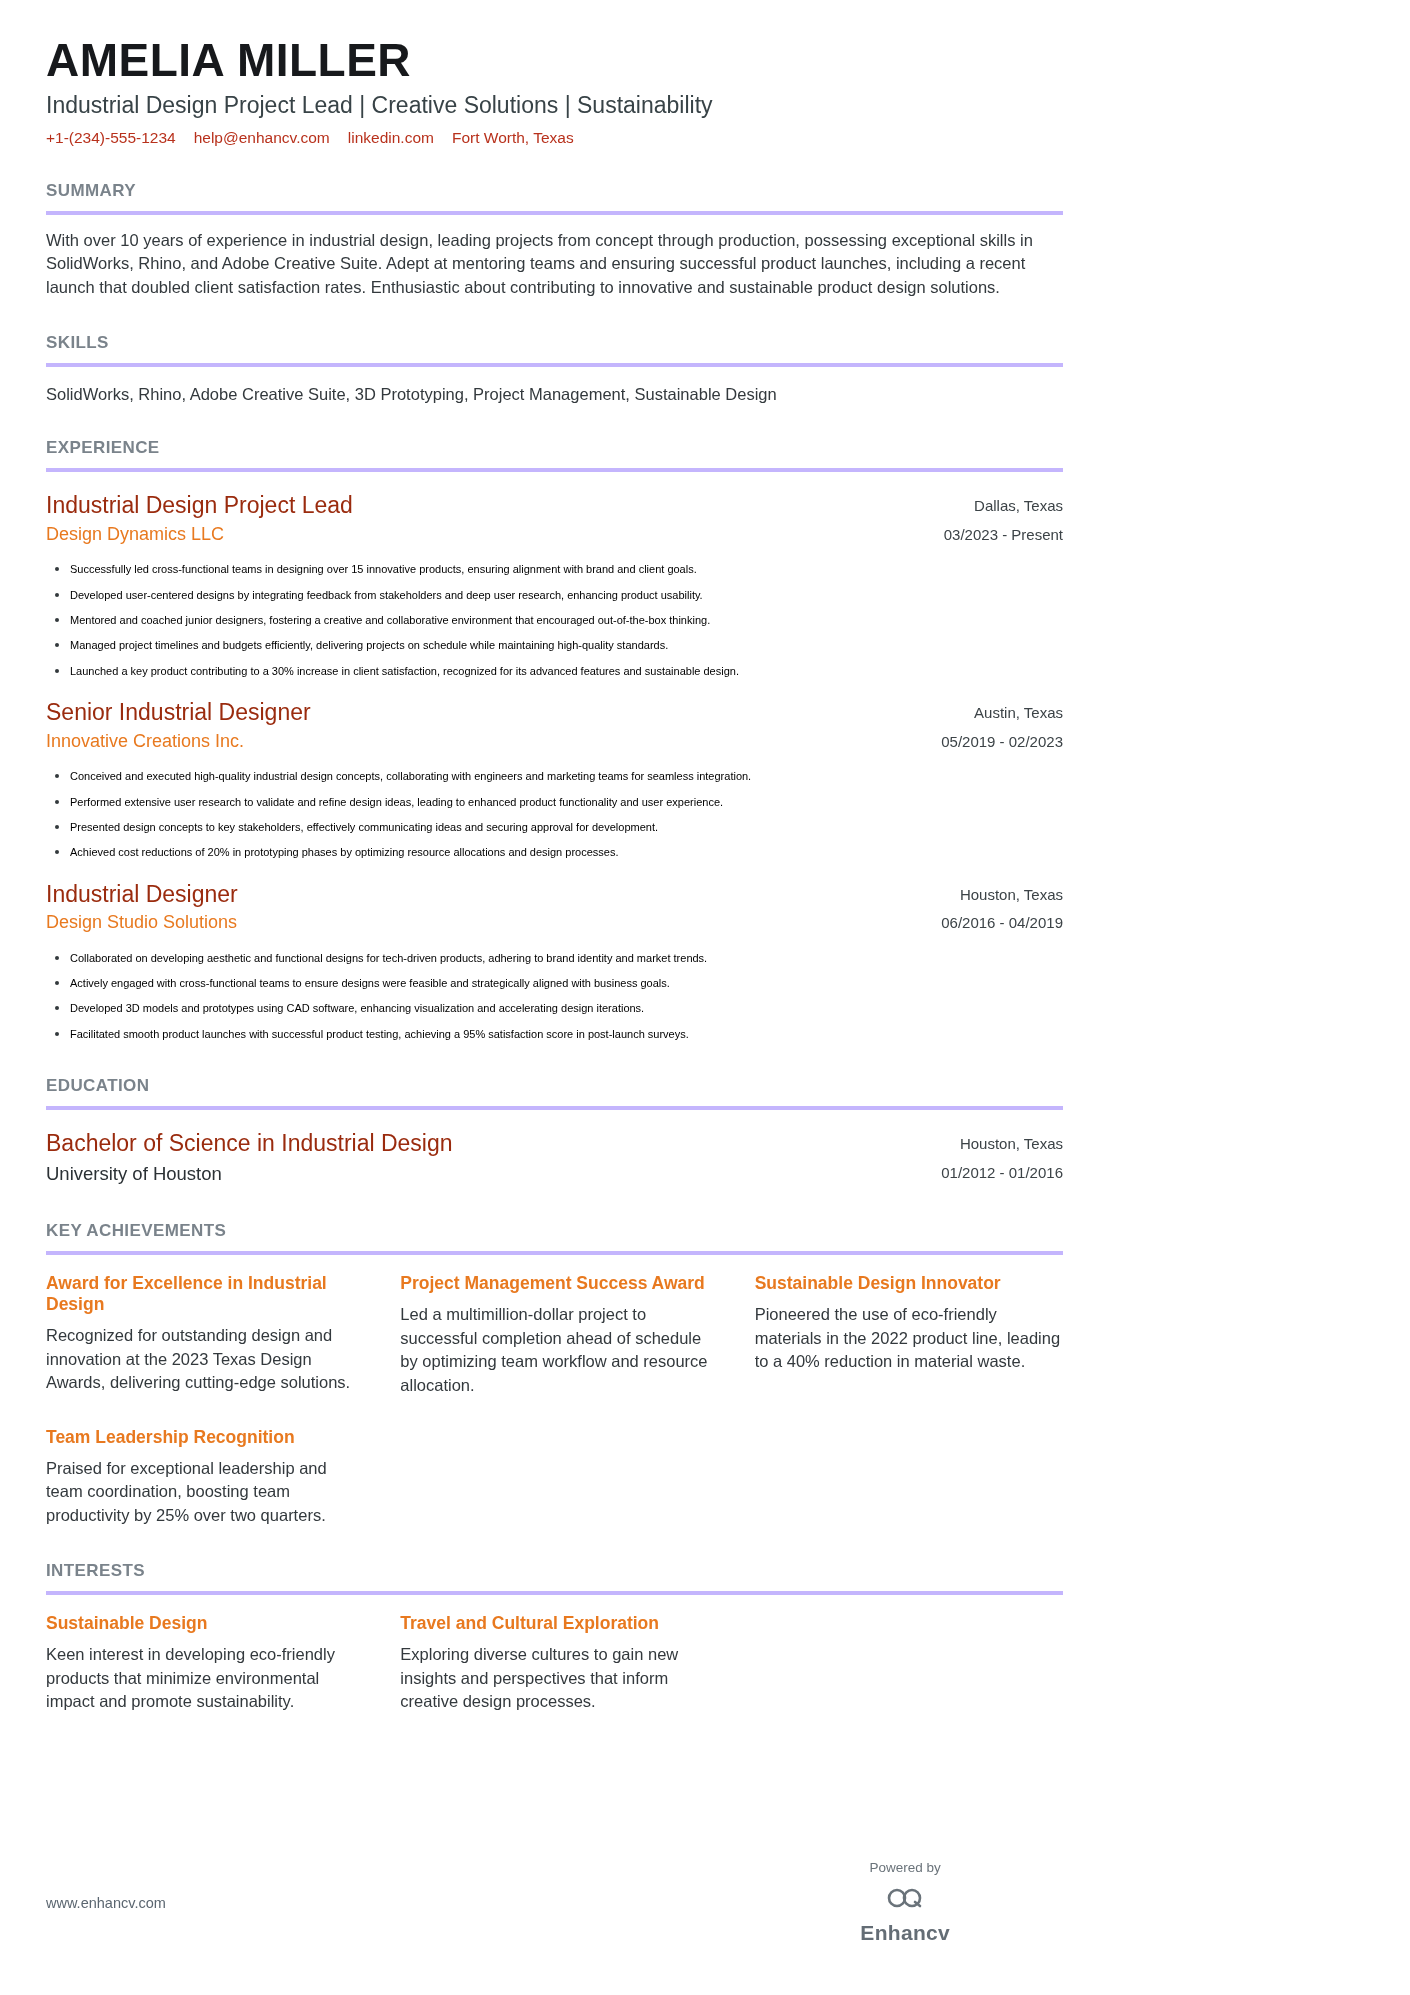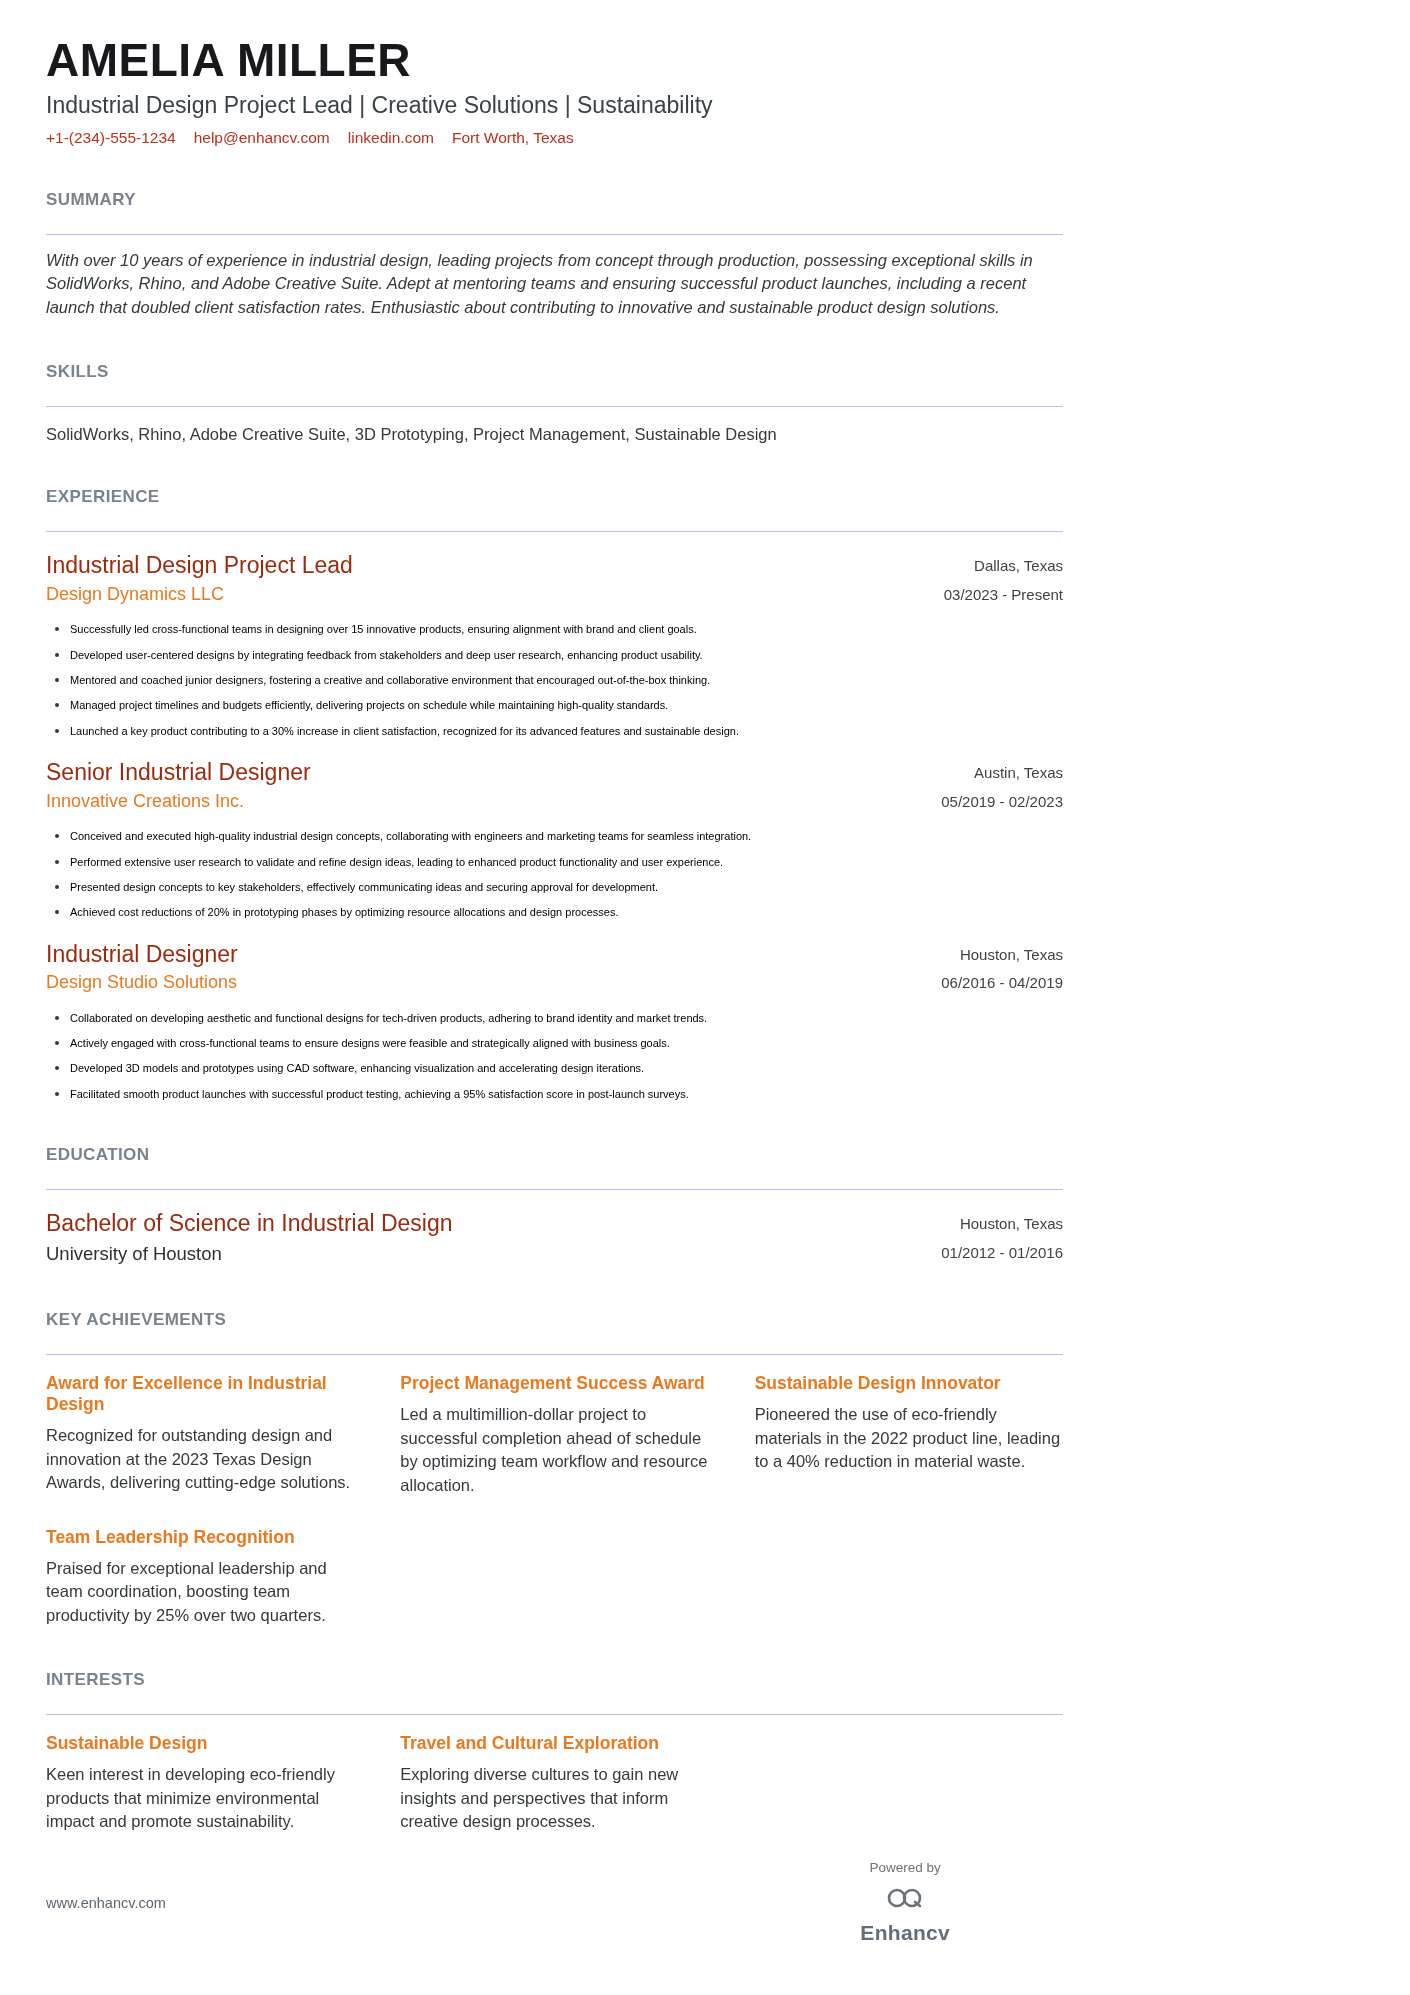--- a/index.html
+++ b/index.html
@@ -35,34 +35,33 @@
   .contact-row {
     margin-top: 9px;
     display: flex;
     gap: 18px;
     font-size: 15.5px;
     color: #b8311c;
   }
   .contact-row span { white-space: nowrap; }
   
   .sec-h {
-    margin-top: 43px;
+    margin-top: 34px;
     font-size: 17px;
     font-weight: 700;
     color: #7a838b;
     letter-spacing: 0.4px;
-    padding-bottom: 24px;
-    border-bottom: 1px solid #c4b5fd;
+    padding-bottom: 10px;
+    border-bottom: 4px solid #c4b5fd;
   }
   .para {
     margin-top: 14px;
     font-size: 16.5px;
     line-height: 1.42;
     color: #33393d;
-    font-style: italic;
   }
   .skills-line {
     margin-top: 18px;
     font-size: 16.5px;
     color: #33393d;
   }
   
   .job { margin-top: 20px; }
   .job-head { display: flex; justify-content: space-between; align-items: flex-start; }
   .job-title { font-size: 23px; color: #9a2b0e; font-weight: 500; line-height: 1.15; }

